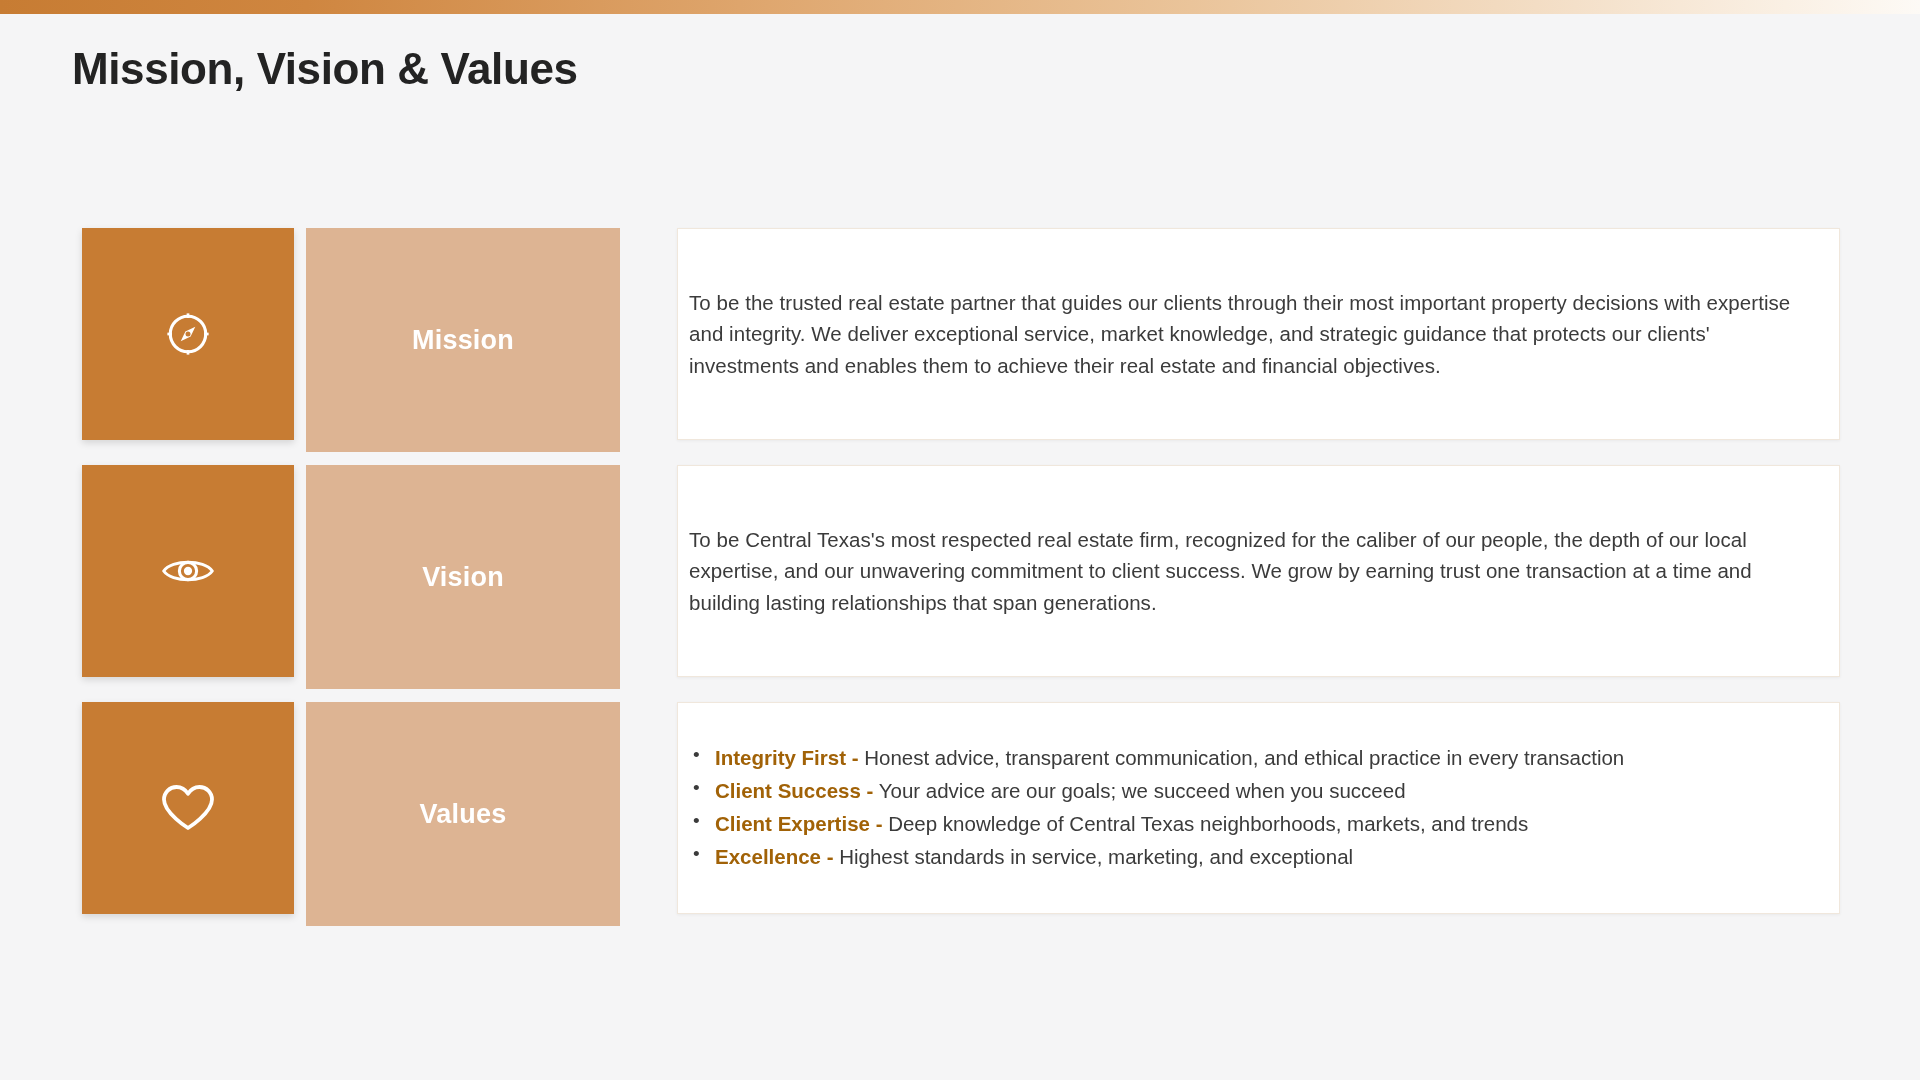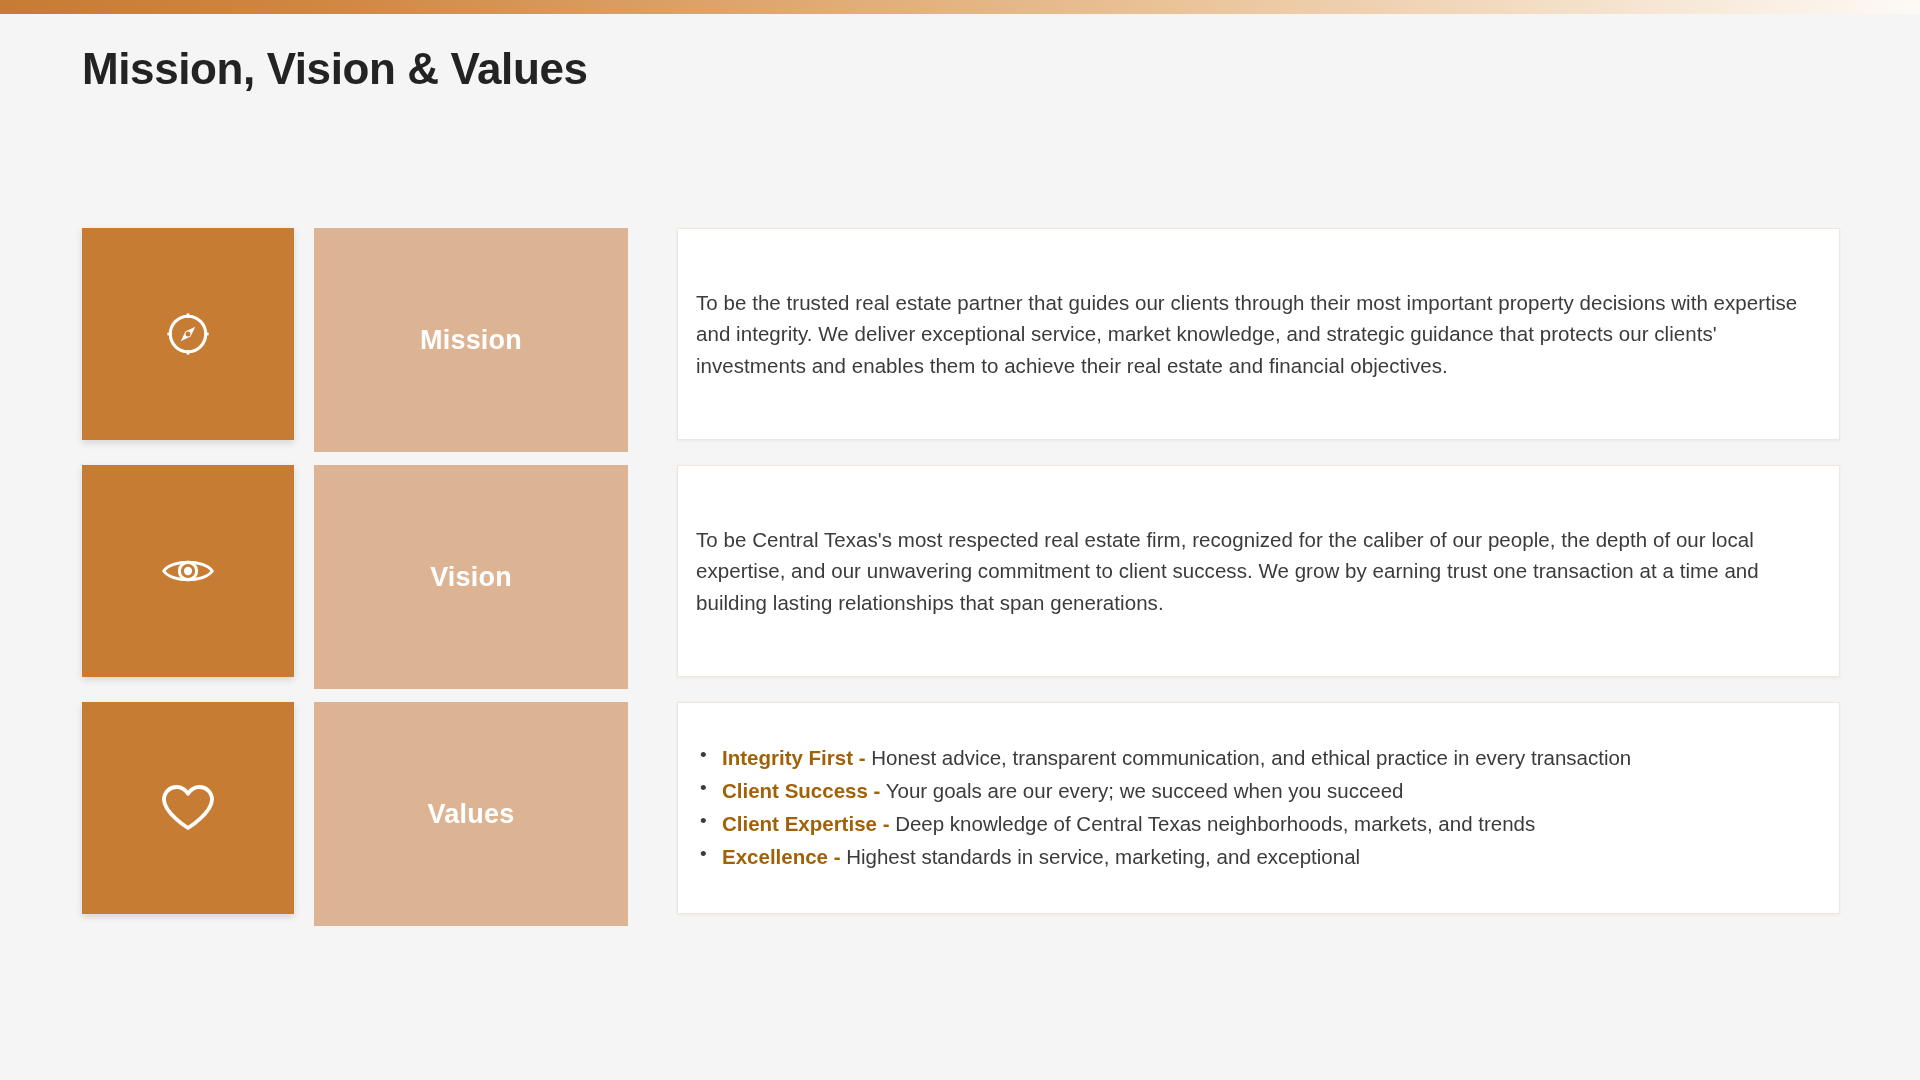--- a/index.html
+++ b/index.html
@@ -22,21 +22,21 @@
     position: absolute;
     top: 0; left: 0;
     width: 1920px;
     height: 14px;
     background: linear-gradient(90deg, #c77c33 0%, #cf8640 16%, #dfa76f 40%, #eac49a 62%, #f3ddc4 80%, #faf0e4 93%, #fdfaf6 100%);
   }
 
   
   .header {
     position: absolute;
-    left: 82px;
+    left: 72px;
     top: 44px;
     width: 1400px;
   }
   .page-title {
     font-size: 44px;
     font-weight: 700;
     color: #232323;
     letter-spacing: -0.4px;
     line-height: 1.12;
   }
@@ -74,21 +74,21 @@
     display: flex;
     align-items: center;
     justify-content: center;
     box-shadow: 0 3px 7px rgba(0,0,0,0.13);
   }
   .icon-tile svg { display: block; }
 
   
   .label-tile {
     position: absolute;
-    left: 314px;
+    left: 306px;
     top: 0;
     width: 314px;
     height: 224px;
     background: #ddb493;
     display: flex;
     align-items: center;
     justify-content: center;
   }
   .label-tile .label-text {
     font-size: 27px;
@@ -102,21 +102,21 @@
     position: absolute;
     left: 677px;
     top: 0;
     width: 1163px;
     height: 212px;
     background: #ffffff;
     border: 1px solid #f0e7dc;
     box-shadow: 0 1px 3px rgba(0,0,0,0.05);
     display: flex;
     align-items: center;
-    padding: 0 28px 0 18px;
+    padding: 0 28px 0 11px;
   }
 
   .body-text {
     font-size: 20.5px;
     line-height: 1.52;
     color: #3b3b3b;
     letter-spacing: 0.05px;
   }
 
   
@@ -203,20 +203,20 @@
           <path d="M28 45 C28 45, 4 30, 4 16.5 C4 9.5, 9.6 4, 16.5 4 C21.2 4, 25.4 6.7, 28 10.8 C30.6 6.7, 34.8 4, 39.5 4 C46.4 4, 52 9.5, 52 16.5 C52 30, 28 45, 28 45 Z" stroke="#ffffff" stroke-width="3.8" fill="none" stroke-linejoin="round"></path>
         </svg>
       </span>
     </div>
     <div class="label-tile">
       <span class="label-text">Values</span>
     </div>
     <div class="content-card">
       <ul class="values-list">
           <li><span class="term">Integrity First -</span><span> Honest advice, transparent communication, and ethical practice in every transaction</span></li>
-          <li><span class="term">Client Success -</span><span> Your goals are our every; we succeed when you succeed</span></li>
+          <li><span class="term">Client Success -</span><span> Your advice are our goals; we succeed when you succeed</span></li>
           <li><span class="term">Client Expertise -</span><span> Deep knowledge of Central Texas neighborhoods, markets, and trends</span></li>
           <li><span class="term">Excellence -</span><span> Highest standards in service, marketing, and exceptional</span></li>
         </ul>
     </div>
   </div>
 
 </div>
 
 </body></html>

